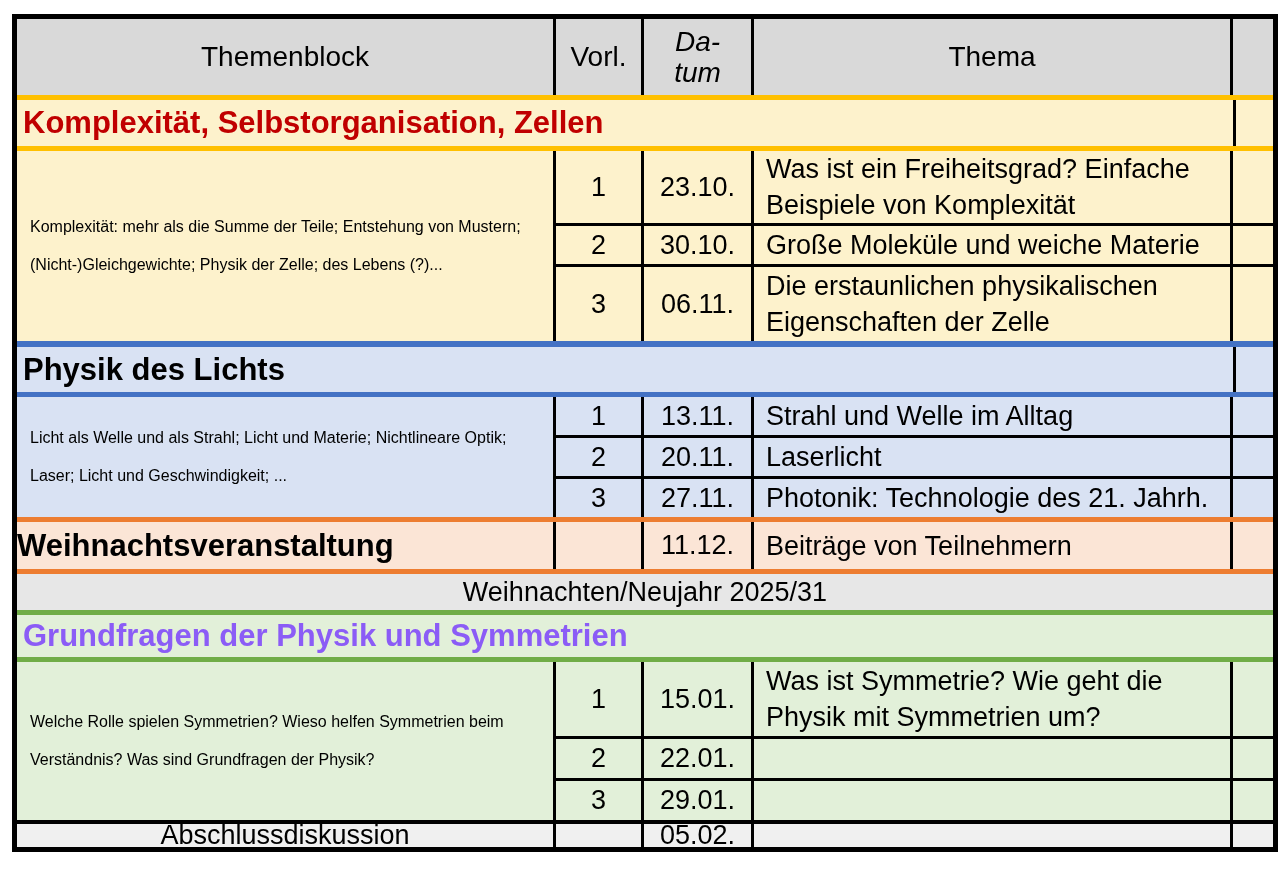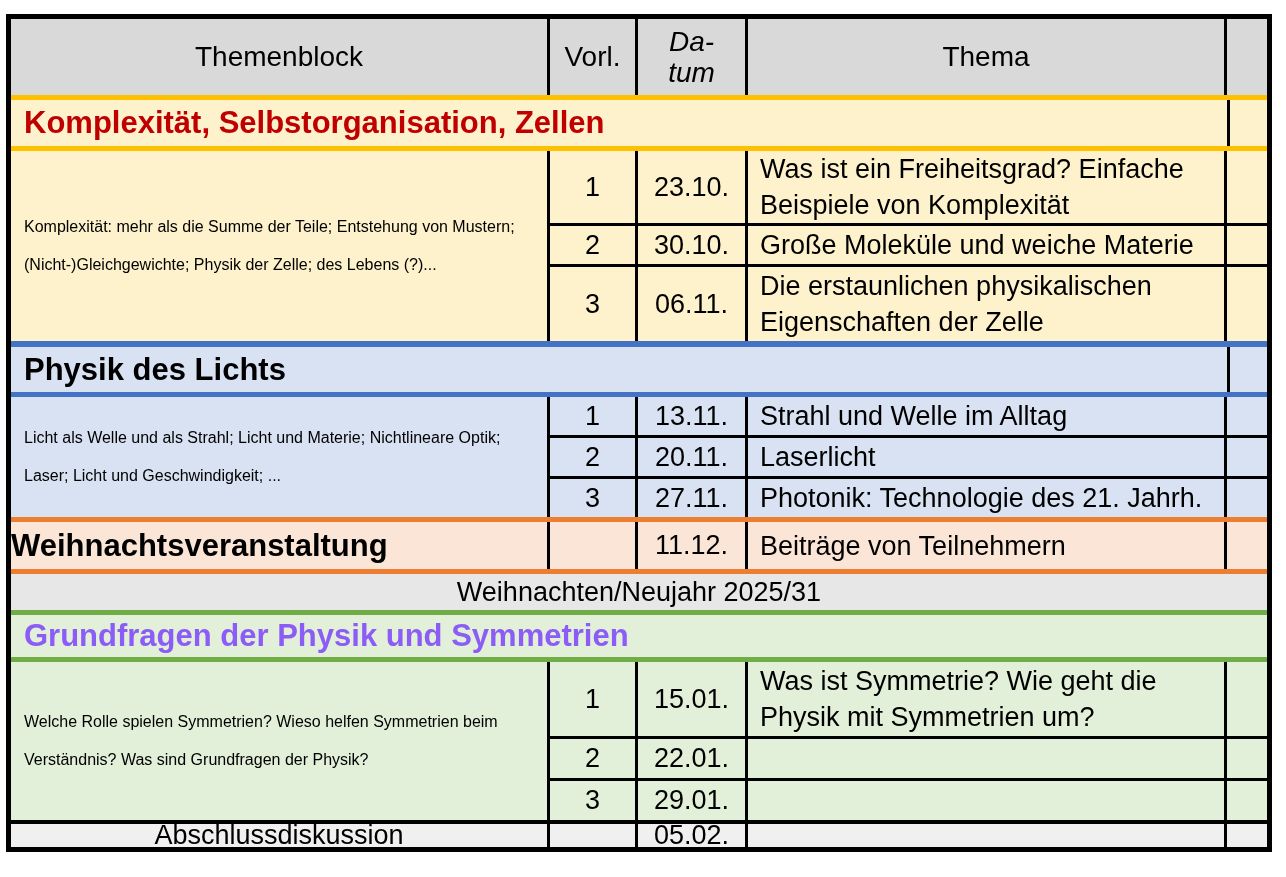--- a/index.html
+++ b/index.html
@@ -1,21 +1,21 @@
 <!DOCTYPE html>
 <html lang="de"><head>
 <meta charset="utf-8">
 <style>
   html,body { margin:0; padding:0; background:#ffffff; }
   body {
     width:1286px; height:877px; position:relative; overflow:hidden;
     font-family:"Liberation Sans", sans-serif; color:#000;
   }
   .table-wrap {
-    position:absolute; left:6px; top:14px; width:1266px;
+    position:absolute; left:12px; top:14px; width:1266px;
     border:5px solid #000; box-sizing:border-box; background:#fff;
     display:flex; flex-direction:column;
   }
   .band { display:flex; box-sizing:border-box; flex:none; }
   .sep { flex:none; width:100%; }
   .sep-gold   { height:5px; background:#FFC000; }
   .sep-blue-b { height:6px; background:#4472C4; }
   .sep-blue   { height:5px; background:#4472C4; }
   .sep-orange { height:5px; background:#ED7D31; }
   .sep-green  { height:5px; background:#70AD47; }
@@ -34,21 +34,21 @@
 
   .center { justify-content:center; text-align:center; }
 
   
   .header-band { height:76px; background:#D9D9D9; }
   .header-band .cell { font-size:28px; }
   .datum-stack { display:flex; flex-direction:column; align-items:center; line-height:31px;font-style:italic; }
 
   
   .title-band { align-items:stretch; }
-  .title-cell { flex:1; display:flex; align-items:center; padding-left:13px;
+  .title-cell { flex:1; display:flex; align-items:center; padding-left:6px;
                 font-size:31px; font-weight:bold; box-sizing:border-box; }
   .t-yellow { height:46px; background:#FDF2CC; }
   .t-yellow .title-cell { color:#C00000; }
   .t-blue   { height:45px; background:#D9E2F3; }
   .t-blue .title-cell { color:#000000; }
   .t-green  { height:42px; background:#E2F0D9; }
   .t-green .title-cell { color:#8b5cf6; }
 
   
   .body-band { align-items:stretch; }

